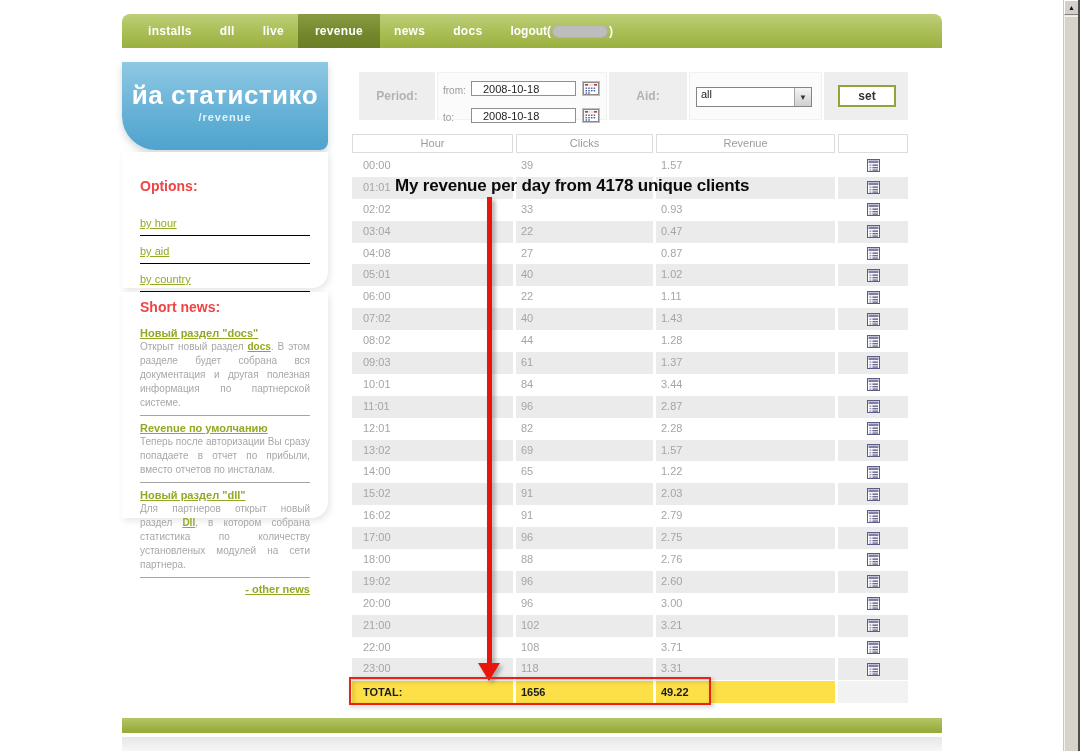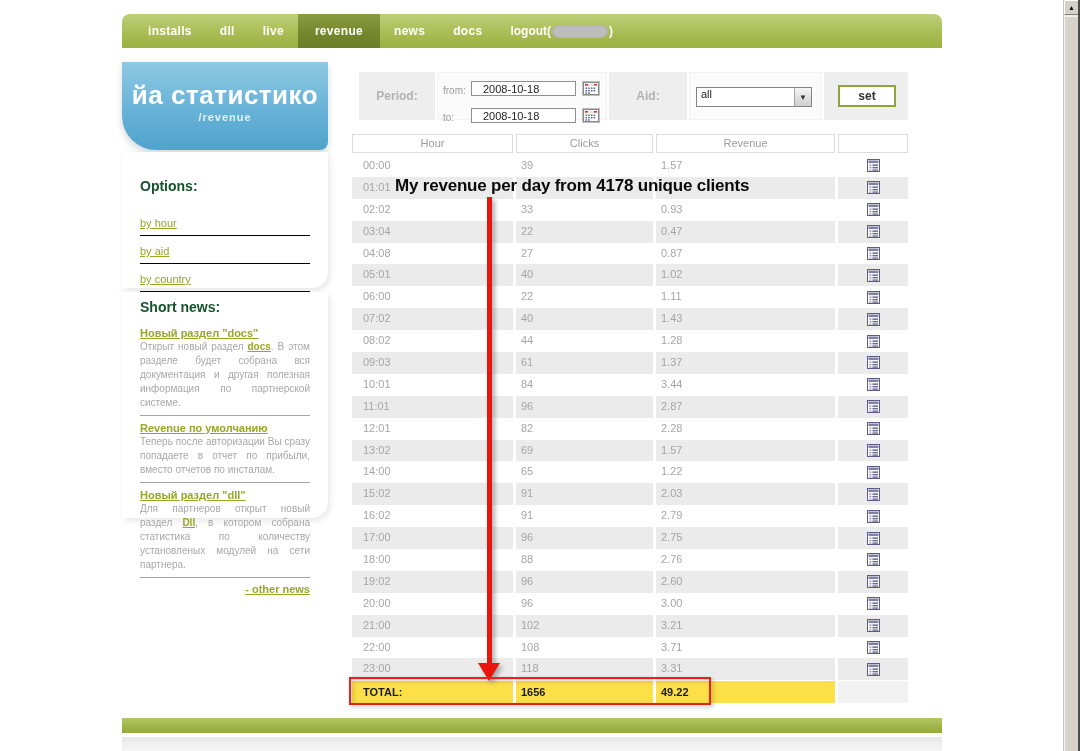--- a/index.html
+++ b/index.html
@@ -29,21 +29,21 @@
   .logo-title { color:#ffffff; font-size:26px; font-weight:bold; letter-spacing:.5px;
                 padding-top:18px; }
   .logo-sub { color:#e3f2fa; font-size:11px; font-weight:bold; letter-spacing:1px; }
 
   
   .card { position:absolute; left:0; width:206px; background:#ffffff;
           border-radius:0 0 16px 0; box-shadow:2px 3px 6px rgba(190,190,190,.35);
           padding:0 18px; }
   .card-options { top:152px; height:136px; }
   .card-news { top:292px; height:226px; }
-  .side-heading { color:#14532d; font-size:14px; font-weight:bold; }
+  .side-heading { color:#ef4444; font-size:14px; font-weight:bold; }
   .card-options .side-heading { margin-top:26px; }
   .card-news .side-heading { margin-top:7px; }
   .opt-list { list-style:none; margin-top:14px; }
   .opt-list li { border-bottom:1px solid #000000; padding:5px 0 4px 0; }
   .side-link { color:#95a824; font-size:11px; text-decoration:underline; cursor:pointer; }
   .news-item { border-bottom:1px solid #a5a5a5; padding:4px 0 5px 0; }
   .news-title { display:block; color:#95a824; font-size:11px; font-weight:bold;
                 text-decoration:underline; cursor:pointer; margin:2px 0 1px 0; }
   .news-body { color:#a8a8a8; font-size:10px; line-height:14px; text-align:justify; }
   .news-inline { color:#95a824; font-weight:bold; text-decoration:underline; cursor:pointer; }

